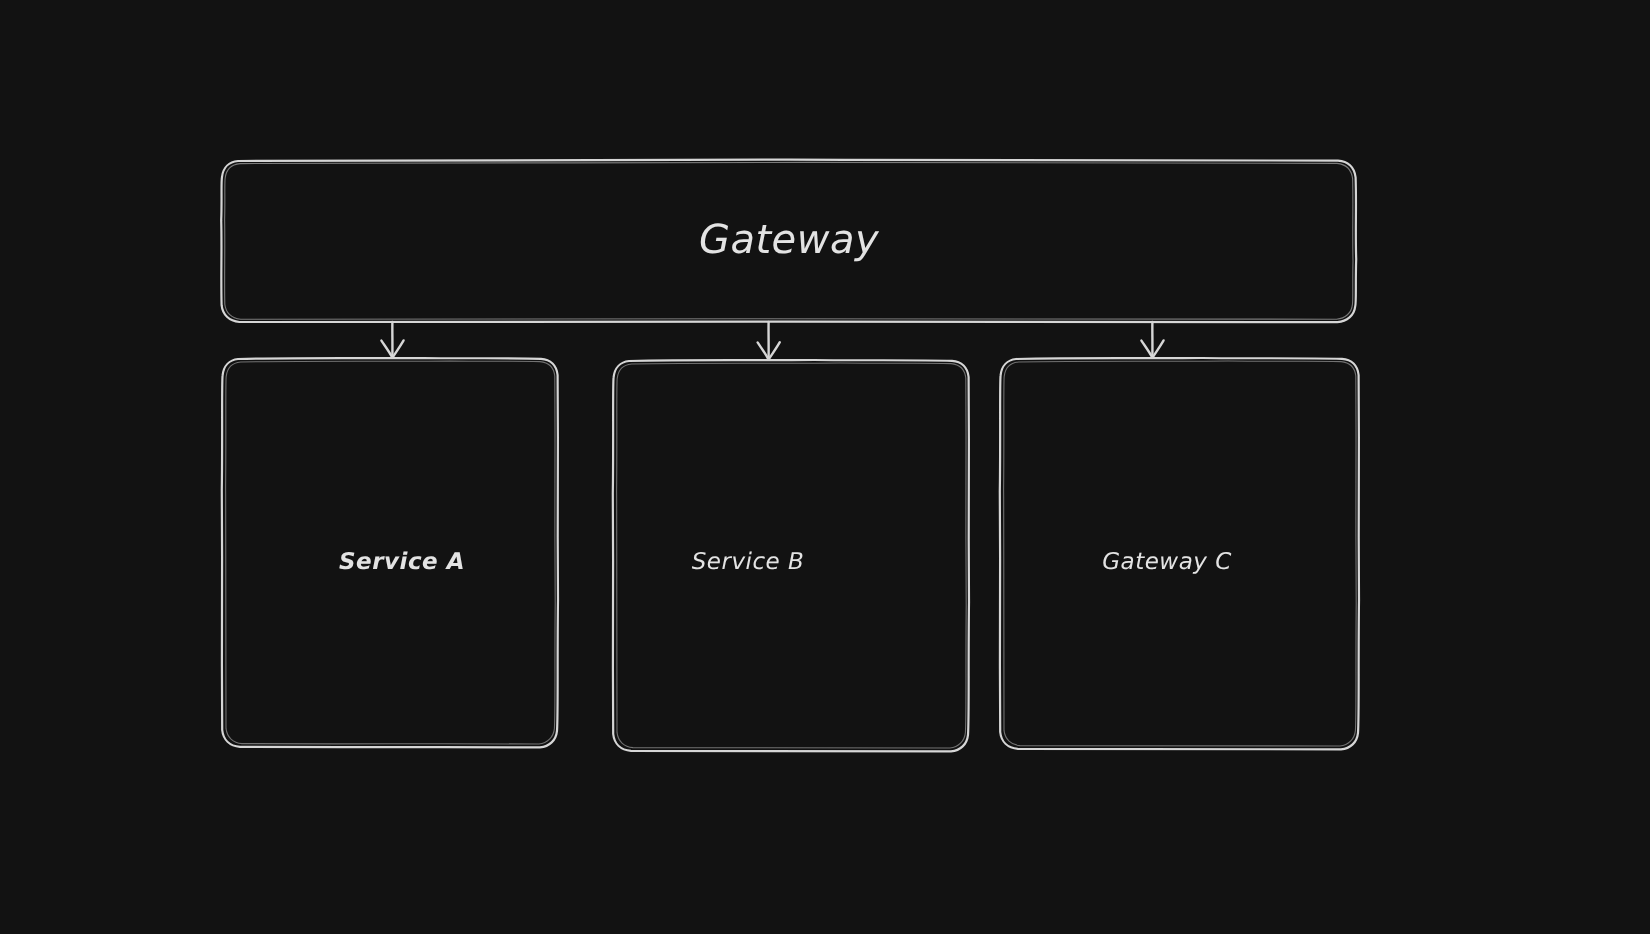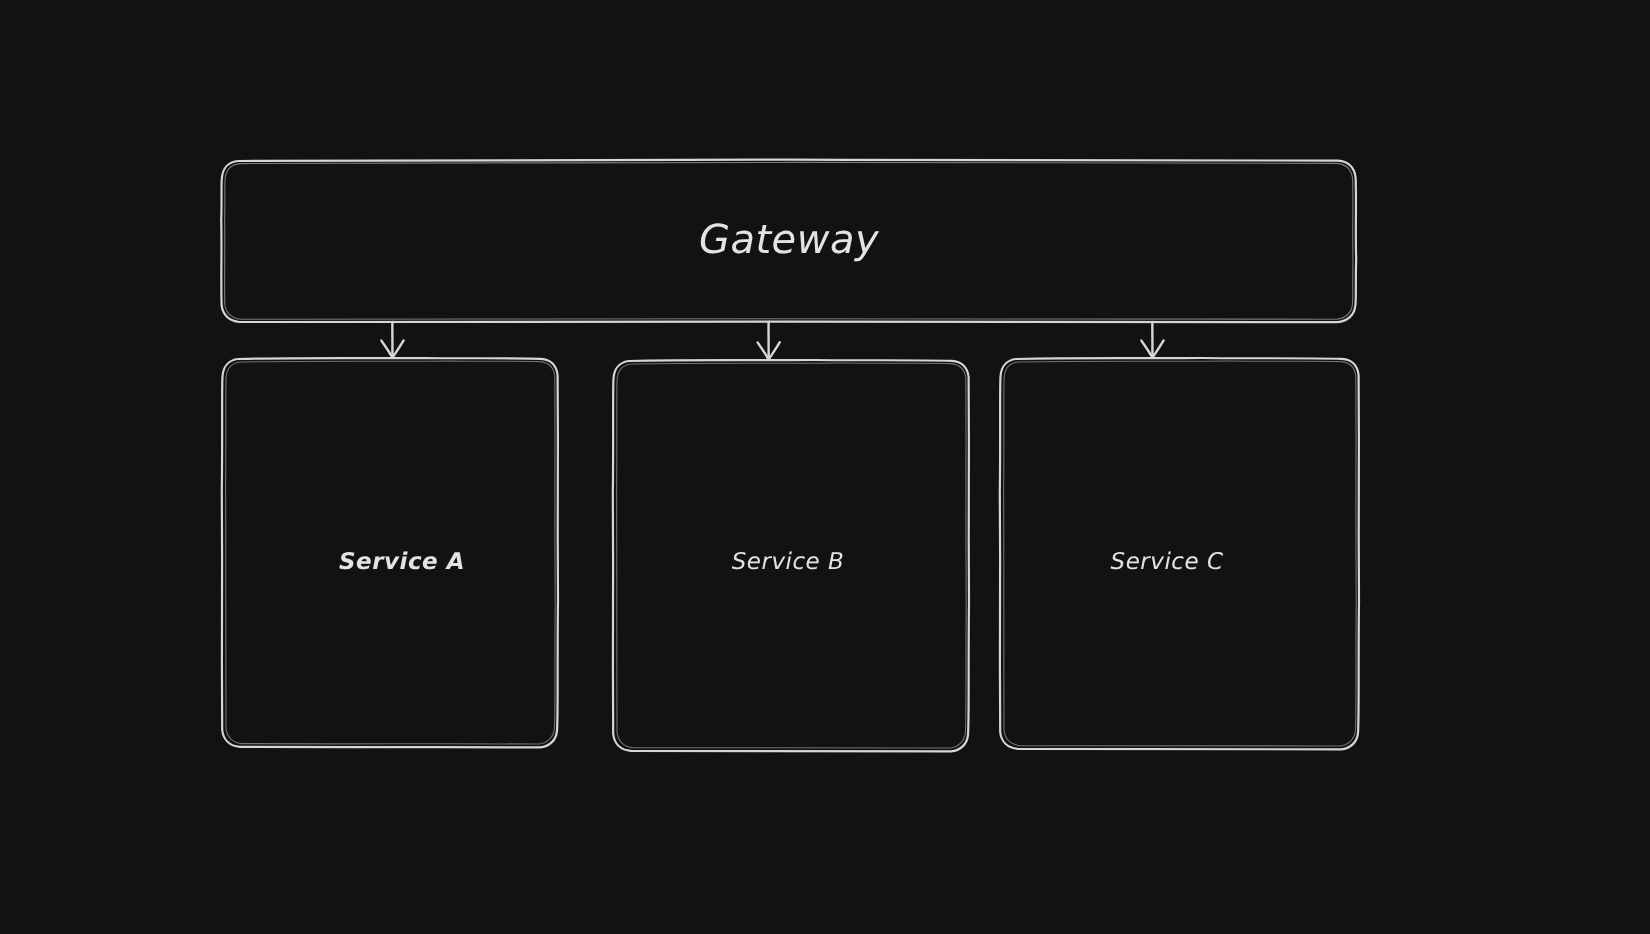--- a/index.html
+++ b/index.html
@@ -41,21 +41,21 @@
   #gateway-label {
     font-size: 40px;
     left: 789px;
     top: 240px;
   }
   .service-label {
     font-size: 23px;
     top: 562px;
   }
   #service-a-label { left: 402px; font-weight: bold; }
-  #service-b-label { left: 788px; }
+  #service-b-label { left: 748px; }
   #service-c-label { left: 1167px; }
   .hit {
     position: absolute;
     background: transparent;
   }
 </style>
 </head>
 <body>
 
 <div id="canvas">
@@ -192,20 +192,20 @@
     </g>
 
   </svg>
 
   <div class="node-label" id="gateway-label">Gateway</div>
 
   <div class="node-label service-label" id="service-a-label">Service A</div>
 
   <div class="node-label service-label" id="service-b-label">Service B</div>
 
-  <div class="node-label service-label" id="service-c-label">Service C</div>
+  <div class="node-label service-label" id="service-c-label">Gateway C</div>
 
   <div class="hit" style="left:222px; top:160px; width:1134px; height:162px;"></div>
   <div class="hit" style="left:222px; top:358px; width:335px; height:390px;"></div>
   <div class="hit" style="left:613px; top:360px; width:355px; height:392px;"></div>
   <div class="hit" style="left:1000px; top:358px; width:358px; height:392px;"></div>
 
 </div>
 
 </body></html>

